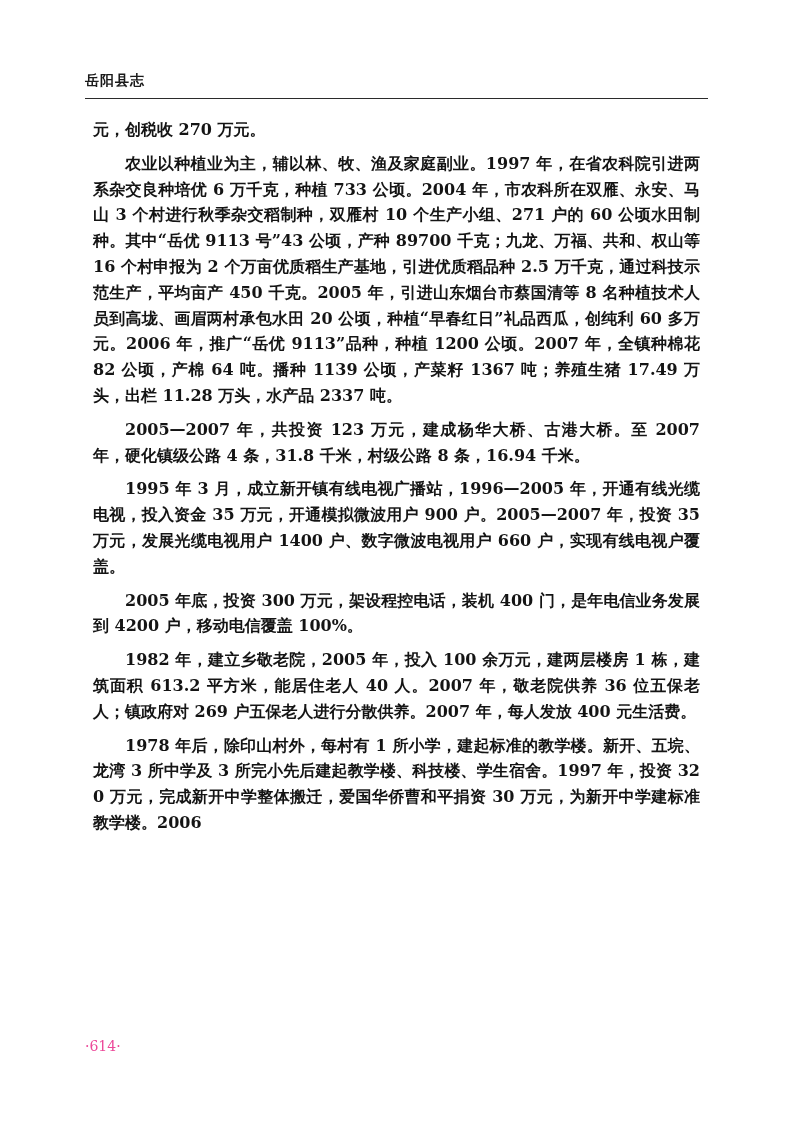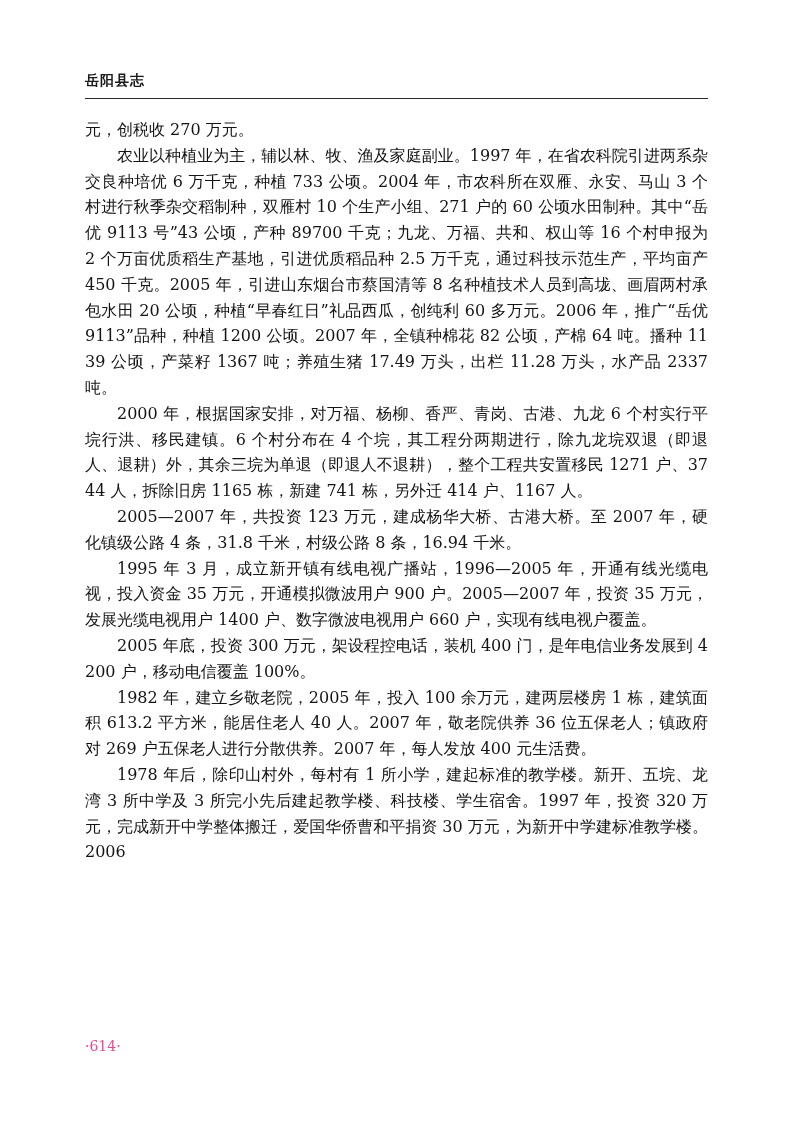--- a/index.html
+++ b/index.html
@@ -32,23 +32,24 @@
     border: 0;
     border-top: 1.5px solid #2b2b2b;
     margin: 0;
   }
   .body-text {
     font-size: 16px;
     line-height: 25.8px;
     text-align: justify;
   }
   .para {
-    margin: 0;
+    margin: 8px;
     text-indent: 2em;
     word-break: break-all;
+    font-weight: bold;
   }
   .para.no-indent {
     text-indent: 0;
   }
   .page-footer {
     position: absolute;
     left: 85px;
     bottom: 68px;
     font-size: 14px;
     color: #ec4899;
@@ -60,21 +61,20 @@
 <div class="page">
 
   <header class="page-header">
     <div class="header-title">岳阳县志</div>
     <hr class="header-rule">
   </header>
 
   <main class="body-text">
     <p class="para no-indent">元，创税收 270 万元。</p>
     <p class="para">农业以种植业为主，辅以林、牧、渔及家庭副业。1997 年，在省农科院引进两系杂交良种培优 6 万千克，种植 733 公顷。2004 年，市农科所在双雁、永安、马山 3 个村进行秋季杂交稻制种，双雁村 10 个生产小组、271 户的 60 公顷水田制种。其中“岳优 9113 号”43 公顷，产种 89700 千克；九龙、万福、共和、权山等 16 个村申报为 2 个万亩优质稻生产基地，引进优质稻品种 2.5 万千克，通过科技示范生产，平均亩产 450 千克。2005 年，引进山东烟台市蔡国清等 8 名种植技术人员到高垅、画眉两村承包水田 20 公顷，种植“早春红日”礼品西瓜，创纯利 60 多万元。2006 年，推广“岳优 9113”品种，种植 1200 公顷。2007 年，全镇种棉花 82 公顷，产棉 64 吨。播种 1139 公顷，产菜籽 1367 吨；养殖生猪 17.49 万头，出栏 11.28 万头，水产品 2337 吨。</p>
-    <p class="para">2000 年，根据国家安排，对万福、杨柳、香严、青岗、古港、九龙 6 个村实行平垸行洪、移民建镇。6 个村分布在 4 个垸，其工程分两期进行，除九龙垸双退（即退人、退耕）外，其余三垸为单退（即退人不退耕），整个工程共安置移民 1271 户、3744 人，拆除旧房 1165 栋，新建 741 栋，另外迁 414 户、1167 人。</p>
     <p class="para">2005—2007 年，共投资 123 万元，建成杨华大桥、古港大桥。至 2007 年，硬化镇级公路 4 条，31.8 千米，村级公路 8 条，16.94 千米。</p>
     <p class="para">1995 年 3 月，成立新开镇有线电视广播站，1996—2005 年，开通有线光缆电视，投入资金 35 万元，开通模拟微波用户 900 户。2005—2007 年，投资 35 万元，发展光缆电视用户 1400 户、数字微波电视用户 660 户，实现有线电视户覆盖。</p>
     <p class="para">2005 年底，投资 300 万元，架设程控电话，装机 400 门，是年电信业务发展到 4200 户，移动电信覆盖 100%。</p>
     <p class="para">1982 年，建立乡敬老院，2005 年，投入 100 余万元，建两层楼房 1 栋，建筑面积 613.2 平方米，能居住老人 40 人。2007 年，敬老院供养 36 位五保老人；镇政府对 269 户五保老人进行分散供养。2007 年，每人发放 400 元生活费。</p>
     <p class="para">1978 年后，除印山村外，每村有 1 所小学，建起标准的教学楼。新开、五垸、龙湾 3 所中学及 3 所完小先后建起教学楼、科技楼、学生宿舍。1997 年，投资 320 万元，完成新开中学整体搬迁，爱国华侨曹和平捐资 30 万元，为新开中学建标准教学楼。2006</p>
   </main>
 
   <footer class="page-footer">
     <span>·614·</span>
   </footer>

